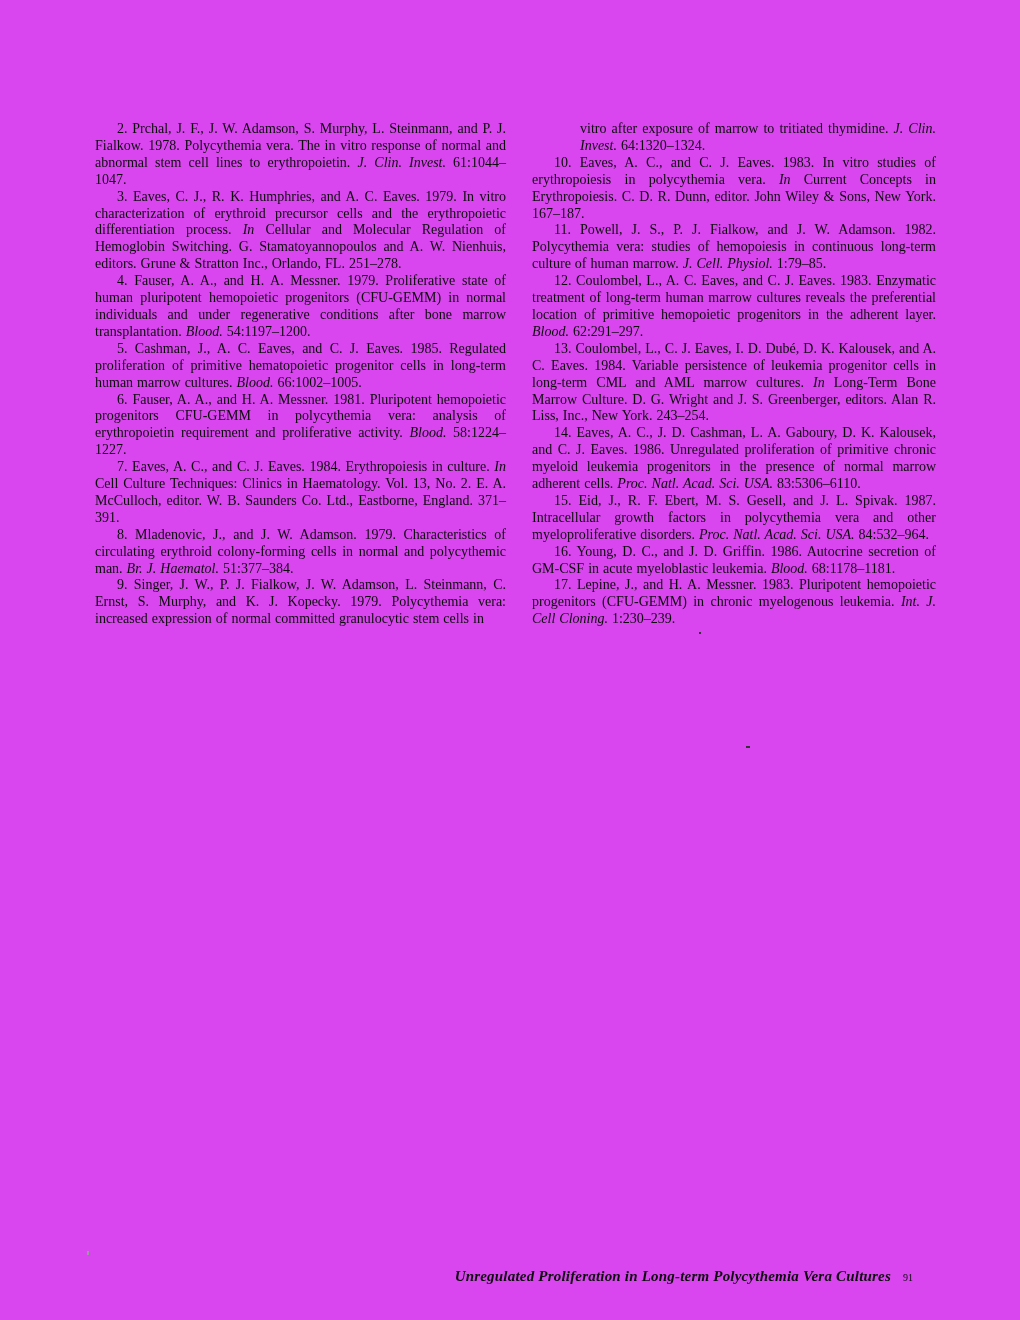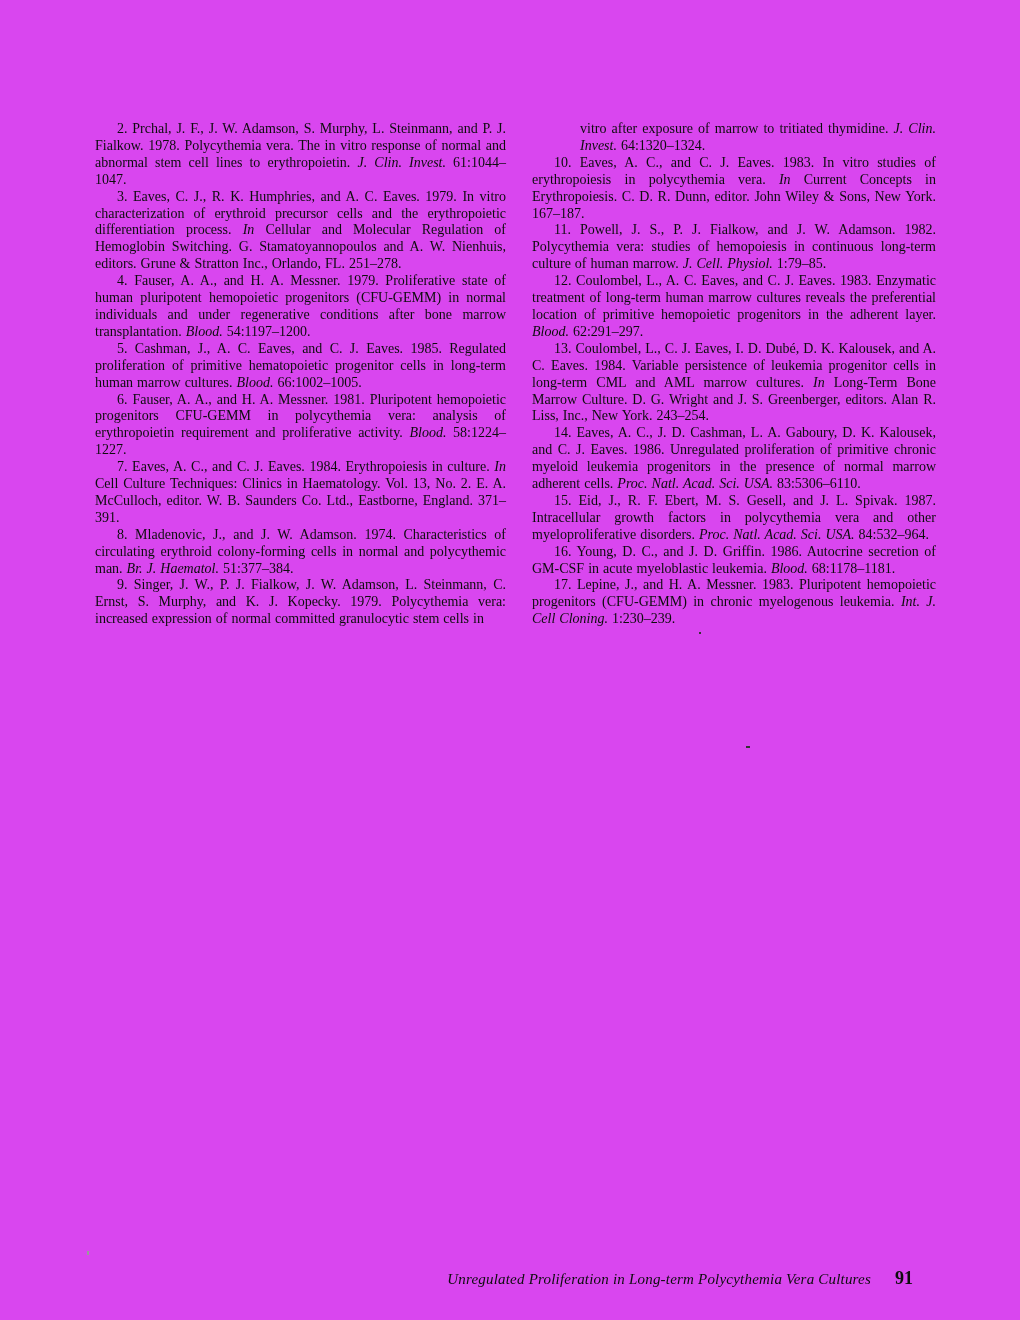--- a/index.html
+++ b/index.html
@@ -37,26 +37,27 @@
   .footer {
     position: absolute;
     top: 1268px;
     right: 107px;
     white-space: nowrap;
     font-size: 15px;
   }
   .running-title {
     font-style: italic;
     letter-spacing: 0.2px;
+    font-weight: bold;
   }
   .page-number {
-    font-weight: bold;
+    font-weight: normal;
     font-style: normal;
-    margin-left: 24px;
-    font-size: 18px;
+    margin-left: 12px;
+    font-size: 10px;
   }
   .speck {
     position: absolute;
     background: #333;
   }
   .speck.s1 { left: 699px; top: 632px; width: 2px; height: 2px; }
   .speck.s2 { left: 746px; top: 746px; width: 4px; height: 2px; }
   .speck.s3 { left: 87px;  top: 1251px; width: 2px; height: 4px; background: #9a9a9a; }
 </style>
 </head>
@@ -64,21 +65,21 @@
 
 <div class="page">
 
   <div class="col col-left">
       <p class="ref"><span>2. Prchal, J. F., J. W. Adamson, S. Murphy, L. Steinmann, and P. J. Fialkow. 1978. Polycythemia vera. The in vitro response of normal and abnormal stem cell lines to erythropoietin. </span><span class="it">J. Clin. Invest.</span><span> 61:1044–1047.</span></p>
       <p class="ref"><span>3. Eaves, C. J., R. K. Humphries, and A. C. Eaves. 1979. In vitro characterization of erythroid precursor cells and the erythropoietic differentiation process. </span><span class="it">In</span><span> Cellular and Molecular Regulation of Hemoglobin Switching. G. Stamatoyannopoulos and A. W. Nienhuis, editors. Grune &amp; Stratton Inc., Orlando, FL. 251–278.</span></p>
       <p class="ref"><span>4. Fauser, A. A., and H. A. Messner. 1979. Proliferative state of human pluripotent hemopoietic progenitors (CFU-GEMM) in normal individuals and under regenerative conditions after bone marrow transplantation. </span><span class="it">Blood.</span><span> 54:1197–1200.</span></p>
       <p class="ref"><span>5. Cashman, J., A. C. Eaves, and C. J. Eaves. 1985. Regulated proliferation of primitive hematopoietic progenitor cells in long-term human marrow cultures. </span><span class="it">Blood.</span><span> 66:1002–1005.</span></p>
       <p class="ref"><span>6. Fauser, A. A., and H. A. Messner. 1981. Pluripotent hemopoietic progenitors CFU-GEMM in polycythemia vera: analysis of erythropoietin requirement and proliferative activity. </span><span class="it">Blood.</span><span> 58:1224–1227.</span></p>
       <p class="ref"><span>7. Eaves, A. C., and C. J. Eaves. 1984. Erythropoiesis in culture. </span><span class="it">In</span><span> Cell Culture Techniques: Clinics in Haematology. Vol. 13, No. 2. E. A. McCulloch, editor. W. B. Saunders Co. Ltd., Eastborne, England. 371–391.</span></p>
-      <p class="ref"><span>8. Mladenovic, J., and J. W. Adamson. 1974. Characteristics of circulating erythroid colony-forming cells in normal and polycythemic man. </span><span class="it">Br. J. Haematol.</span><span> 51:377–384.</span></p>
+      <p class="ref"><span>8. Mladenovic, J., and J. W. Adamson. 1979. Characteristics of circulating erythroid colony-forming cells in normal and polycythemic man. </span><span class="it">Br. J. Haematol.</span><span> 51:377–384.</span></p>
       <p class="ref"><span>9. Singer, J. W., P. J. Fialkow, J. W. Adamson, L. Steinmann, C. Ernst, S. Murphy, and K. J. Kopecky. 1979. Polycythemia vera: increased expression of normal committed granulocytic stem cells in</span></p>
     </div>
 
   <div class="col col-right">
       <p class="ref cont"><span>vitro after exposure of marrow to tritiated thymidine. </span><span class="it">J. Clin. Invest.</span><span> 64:1320–1324.</span></p>
       <p class="ref"><span>10. Eaves, A. C., and C. J. Eaves. 1983. In vitro studies of erythropoiesis in polycythemia vera. </span><span class="it">In</span><span> Current Concepts in Erythropoiesis. C. D. R. Dunn, editor. John Wiley &amp; Sons, New York. 167–187.</span></p>
       <p class="ref"><span>11. Powell, J. S., P. J. Fialkow, and J. W. Adamson. 1982. Polycythemia vera: studies of hemopoiesis in continuous long-term culture of human marrow. </span><span class="it">J. Cell. Physiol.</span><span> 1:79–85.</span></p>
       <p class="ref"><span>12. Coulombel, L., A. C. Eaves, and C. J. Eaves. 1983. Enzymatic treatment of long-term human marrow cultures reveals the preferential location of primitive hemopoietic progenitors in the adherent layer. </span><span class="it">Blood.</span><span> 62:291–297.</span></p>
       <p class="ref"><span>13. Coulombel, L., C. J. Eaves, I. D. Dubé, D. K. Kalousek, and A. C. Eaves. 1984. Variable persistence of leukemia progenitor cells in long-term CML and AML marrow cultures. </span><span class="it">In</span><span> Long-Term Bone Marrow Culture. D. G. Wright and J. S. Greenberger, editors. Alan R. Liss, Inc., New York. 243–254.</span></p>
       <p class="ref"><span>14. Eaves, A. C., J. D. Cashman, L. A. Gaboury, D. K. Kalousek, and C. J. Eaves. 1986. Unregulated proliferation of primitive chronic myeloid leukemia progenitors in the presence of normal marrow adherent cells. </span><span class="it">Proc. Natl. Acad. Sci. USA.</span><span> 83:5306–6110.</span></p>

